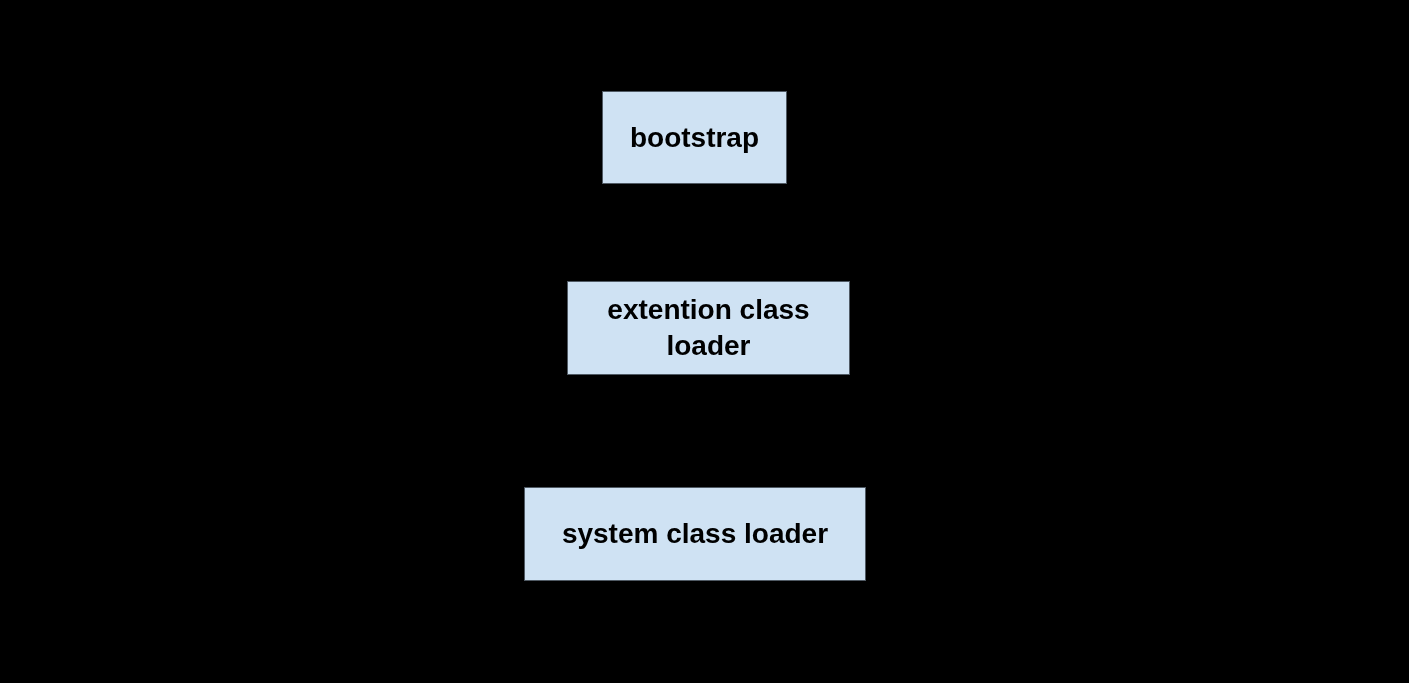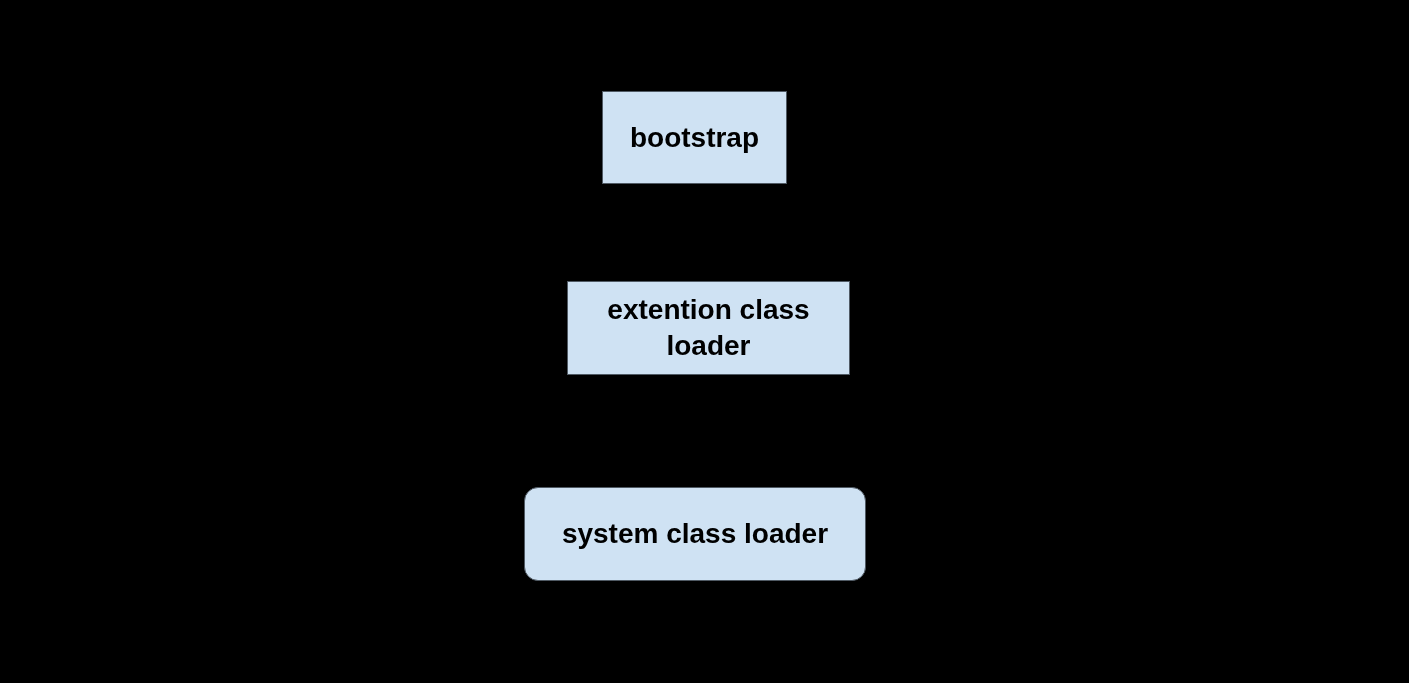--- a/index.html
+++ b/index.html
@@ -44,21 +44,20 @@
     top: 281px;
     width: 283px;
     height: 94px;
     margin-left: 14px;
   }
   .node-system {
     left: 524px;
     top: 487px;
     width: 342px;
     height: 94px;
-    border-radius: 14px;
   }
 </style>
 </head>
 <body style="--bg-color: #000000; --node-fill: #cfe2f3; --node-border: #505a64; --node-text: #000000;">
 
 <div class="canvas">
 
   <div class="node node-bootstrap">
     <span>bootstrap</span>
   </div>

